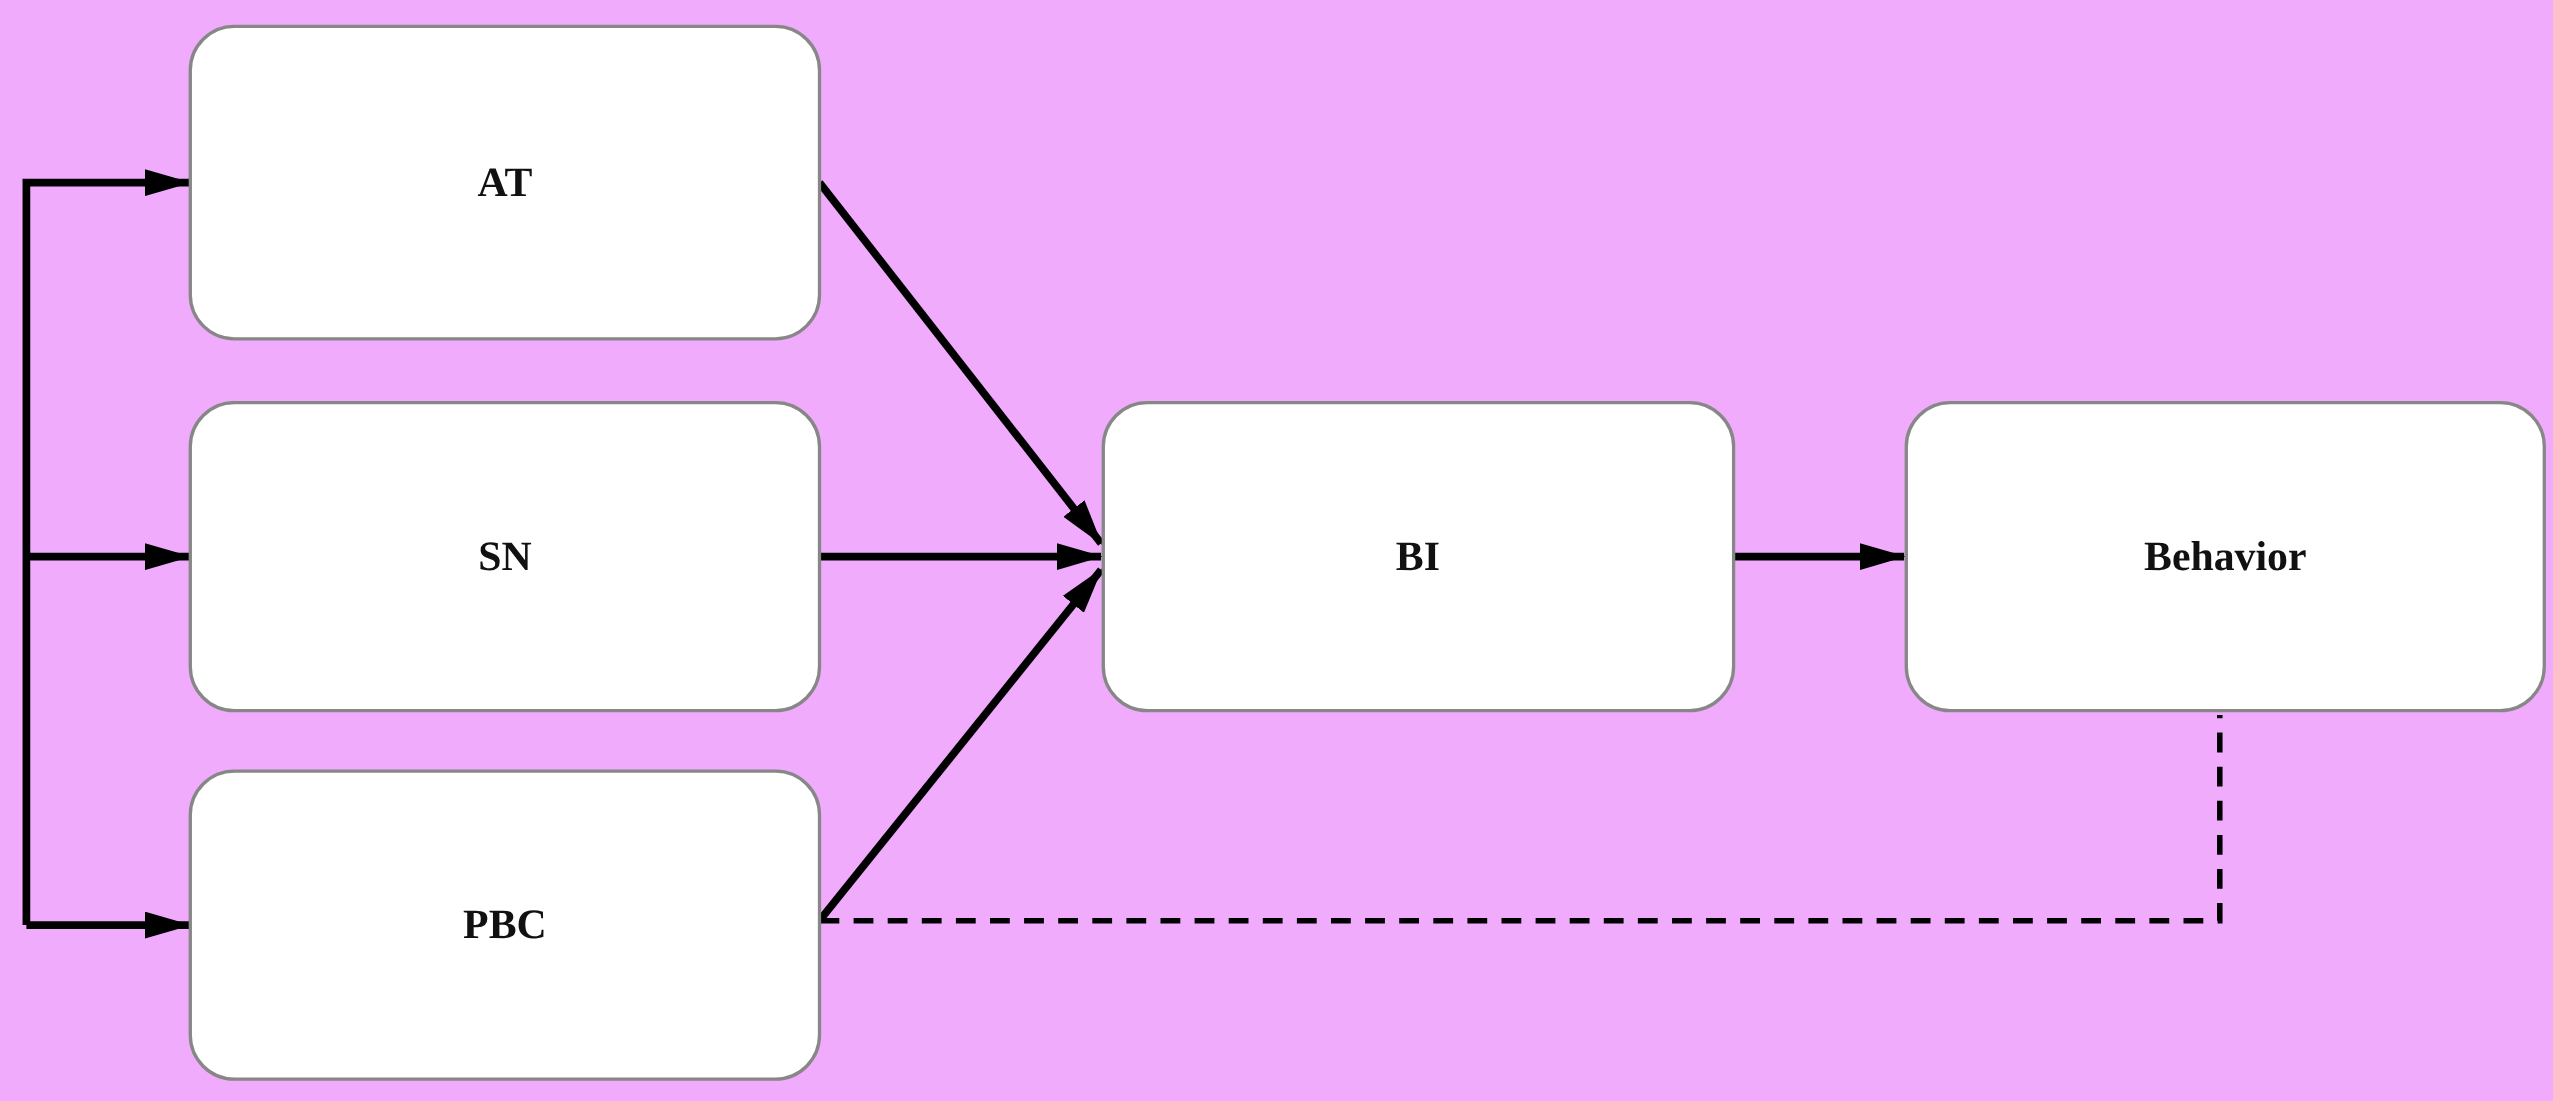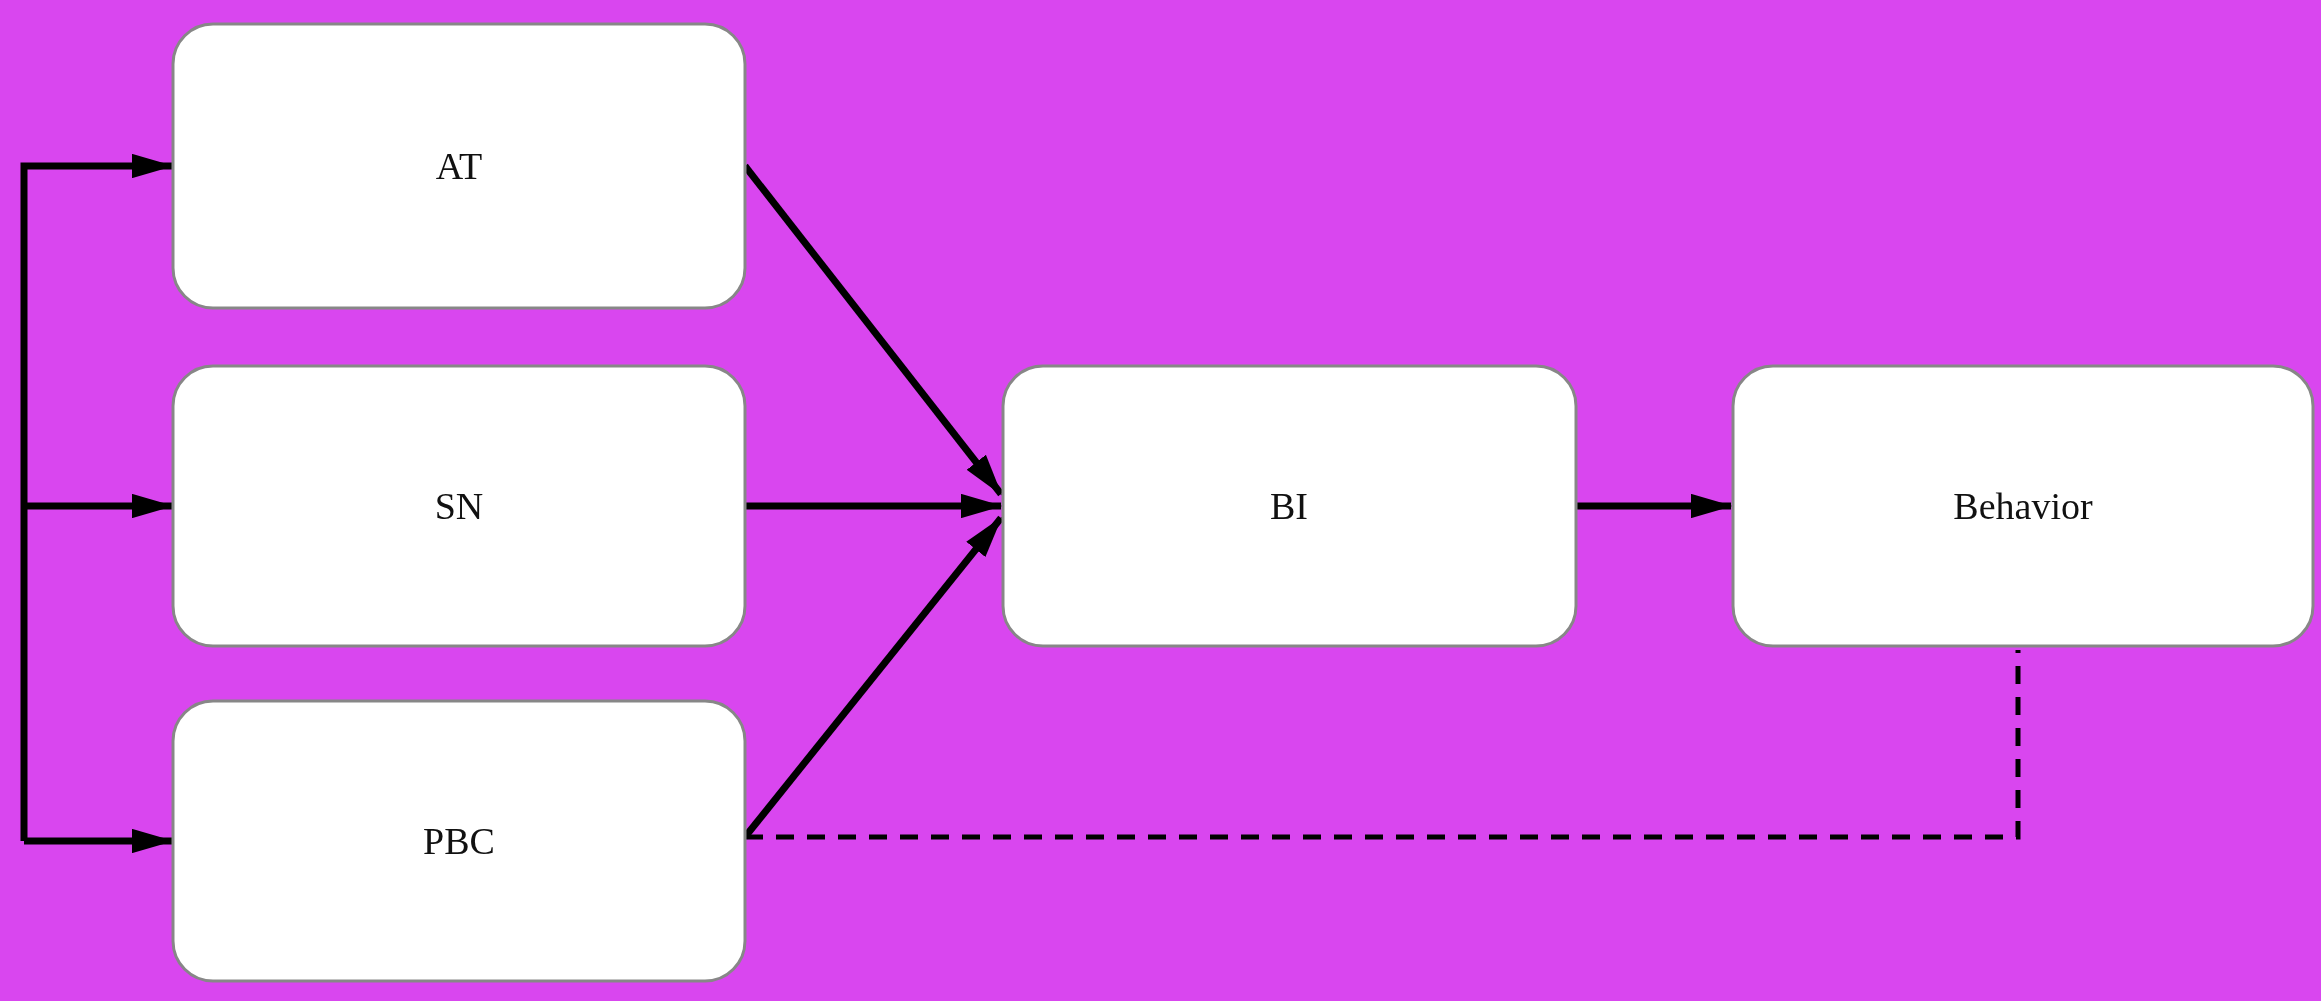--- a/index.html
+++ b/index.html
@@ -7,21 +7,22 @@
     padding: 0;
     height: 100%;
     background: #ffffff;
   }
   .diagram-wrap {
     width: 100vw;
     height: 100vh;
     display: flex;
     align-items: flex-start;
     justify-content: flex-start;
-    background: #d946ef;
+    background: #f0abfc;
+    font-weight: bold;
   }
   svg {
     display: block;
     width: 100vw;
     height: 100vh;
   }
   .node-box {
     fill: #ffffff;
     stroke: #878787;
     stroke-width: 3;

